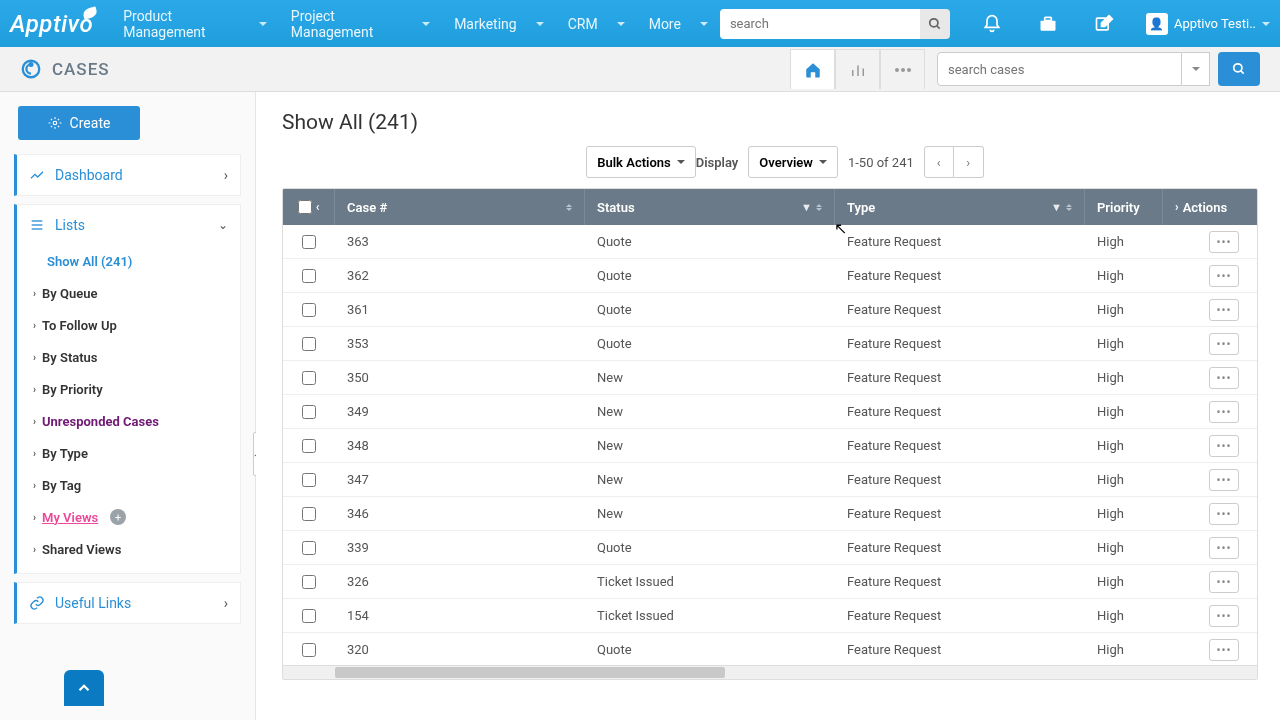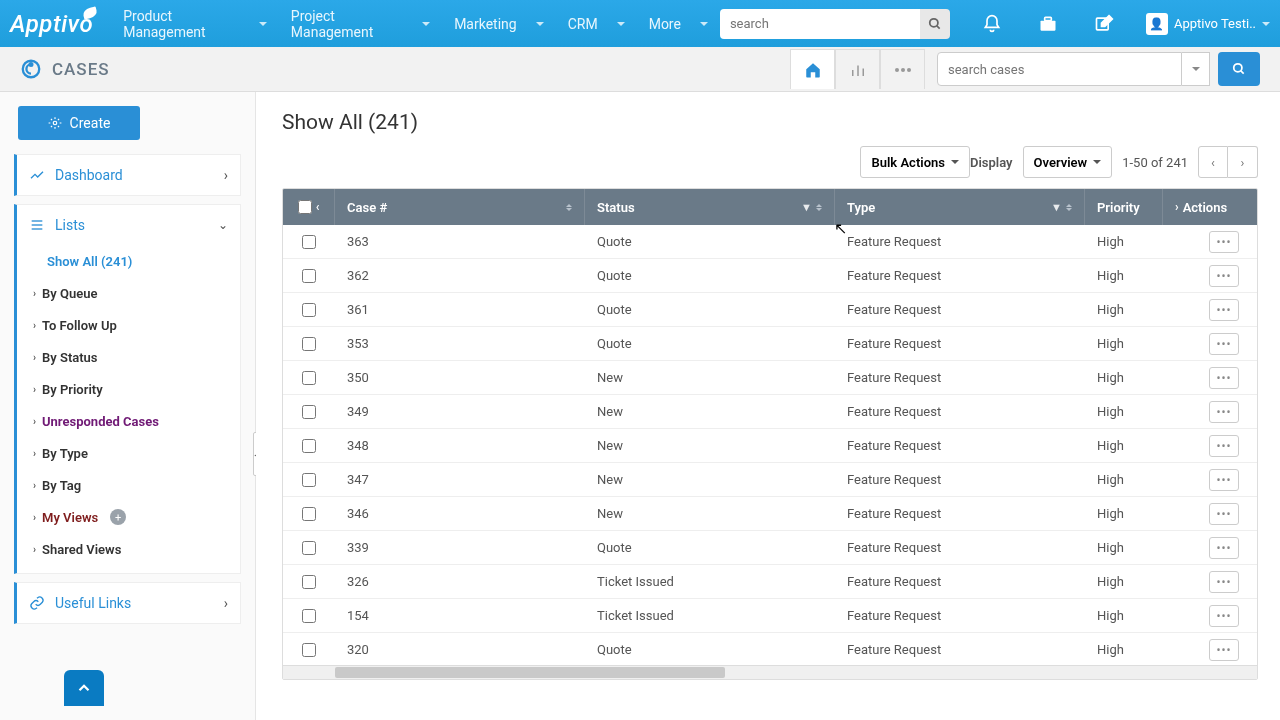--- a/index.html
+++ b/index.html
@@ -46,21 +46,21 @@
 .side-sub-item.active { color:#2a8fd6; font-weight:600;}
 .side-sub-item .chev { font-size:10px; color:#333;}
 .add-badge { width:16px; height:16px; border-radius:50%; background:#9aa2aa; color:#fff; font-size:11px; display:flex; align-items:center; justify-content:center;}
 
 .fab { position:absolute; bottom:14px; left:64px; width:40px; height:36px; background:#0a7bc2; border-radius:6px 6px 0 0; display:flex; align-items:center; justify-content:center; cursor:pointer; }
 .fab svg path{ stroke:#fff;}
 
 
 .main { flex:1; padding:18px 22px 0 26px; position:relative; background:#fff;}
 .page-title { font-size:21px; color:#333; margin-bottom:12px;}
-.toolbar { display:flex; align-items:center; justify-content:flex-end; margin-bottom:10px;padding-left:30px;}
+.toolbar { display:flex; align-items:center; justify-content:center; margin-bottom:10px;padding-left:30px;}
 .bulk { height:32px; border:1px solid #ccc; background:#fff; border-radius:3px; padding:0 10px; display:flex; align-items:center; gap:6px; font-size:13px; cursor:pointer;}
 .tool-right { display:flex; align-items:center; gap:10px; font-size:13px; color:#555;}
 .overview-btn { height:32px; border:1px solid #ccc; background:#fff; border-radius:3px; padding:0 10px; display:flex; align-items:center; gap:6px; font-size:13px; cursor:pointer;}
 .pager { display:flex; align-items:center; gap:0;}
 .pg-btn { width:30px; height:32px; border:1px solid #ccc; background:#fff; display:flex; align-items:center; justify-content:center; cursor:pointer; color:#777;}
 .pg-btn:first-of-type{ border-radius:3px 0 0 3px;}
 .pg-btn:last-of-type{ border-radius:0 3px 3px 0; border-left:none;}
 
 .table-wrap { border:1px solid #ddd; border-radius:2px; overflow:hidden;}
 .thead { height:36px; background:#6a7a88; color:#fff; display:flex; align-items:center; font-size:13px; font-weight:600;}
@@ -266,21 +266,21 @@
         <div class="side-sub-item" style="margin-left:-14px;">
             <span class="chev">›</span>
             <span style="font-weight:600;color:#333;">By Type</span>
           </div>
         <div class="side-sub-item" style="margin-left:-14px;">
             <span class="chev">›</span>
             <span style="font-weight:600;color:#333;text-align:right;">By Tag</span>
           </div>
         <div class="side-sub-item" style="margin-left:-14px;">
             <span class="chev">›</span>
-            <span style="font-weight:600;color:#7f1d1d;">My Views</span>
+            <span style="font-weight:600;color:#ec4899;text-decoration:underline;">My Views</span>
             <span class="add-badge" style="margin-left:6px;">+</span>
           </div>
         <div class="side-sub-item" style="margin-left:-14px;">
             <span class="chev">›</span>
             <span style="font-weight:600;color:#333;">Shared Views</span>
           </div>
       </div>
     </div>
 
     <div class="side-group">

